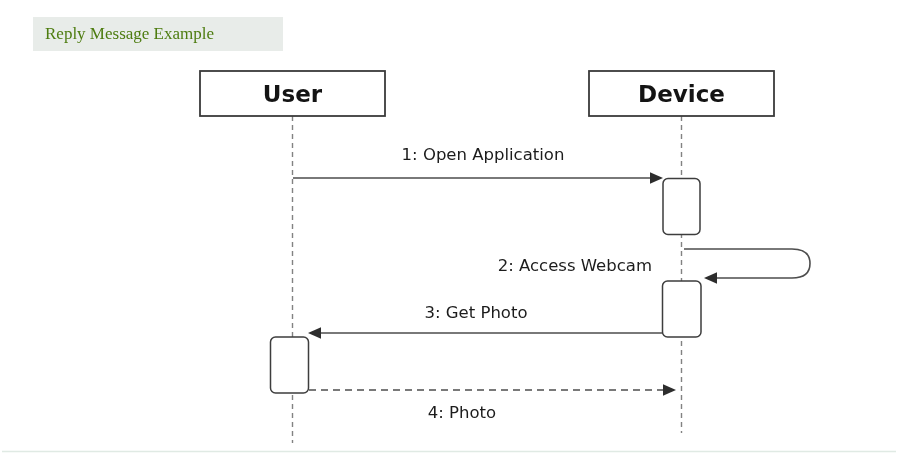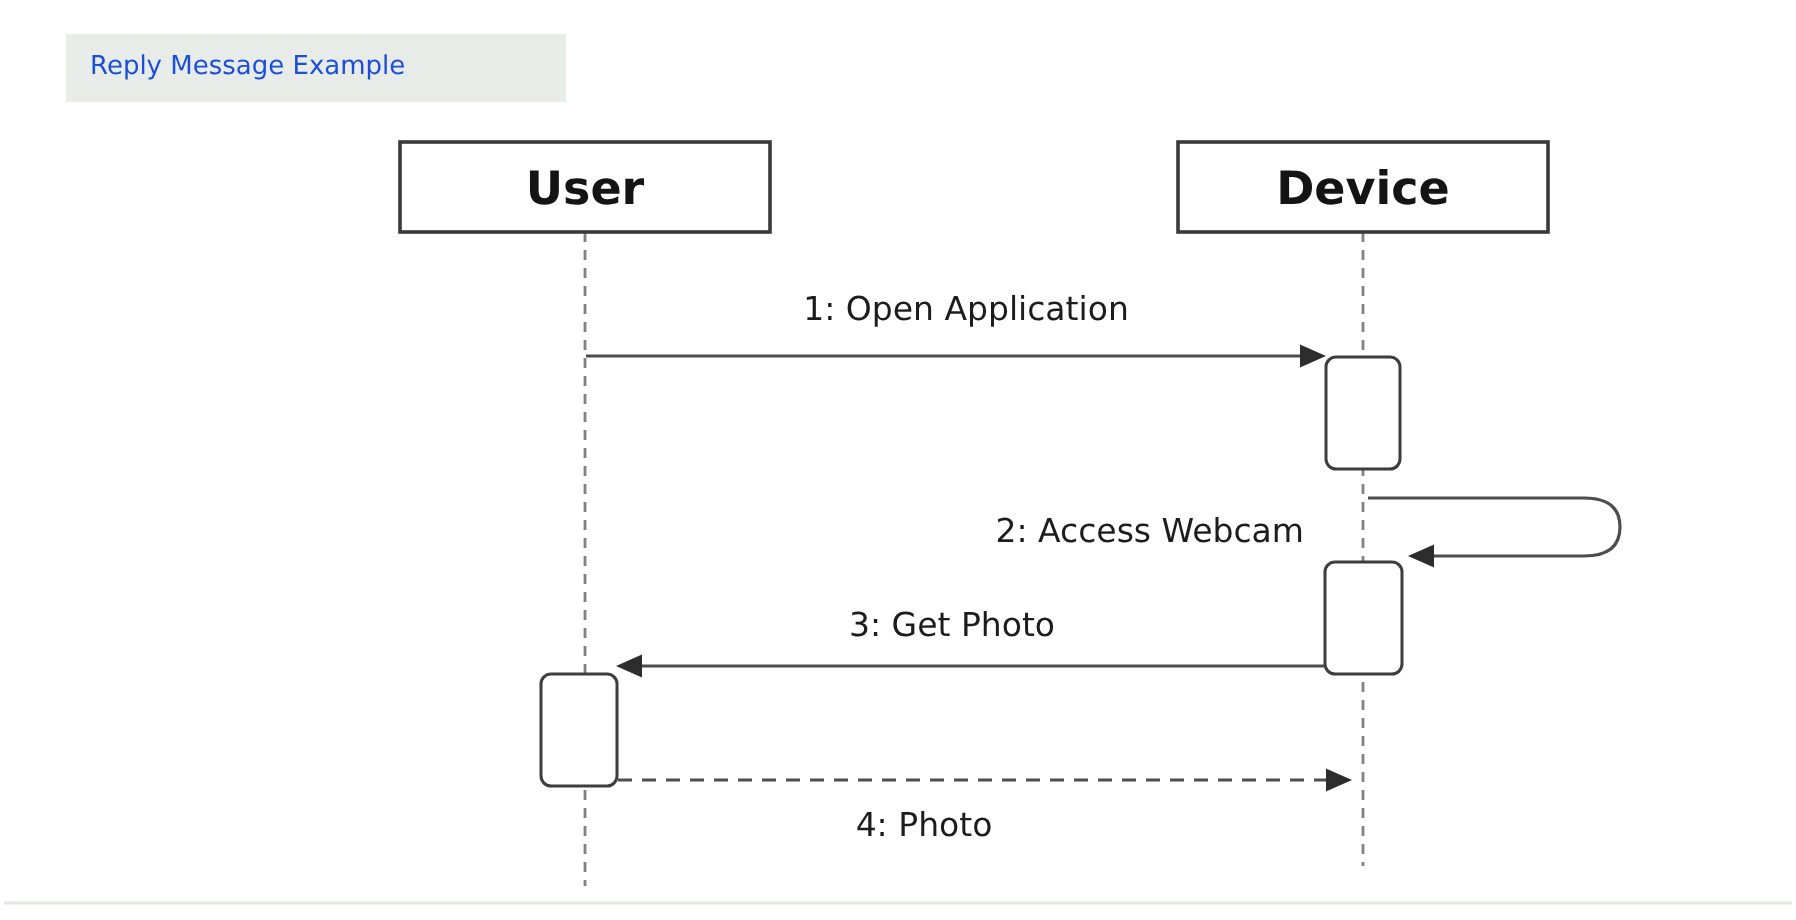--- a/index.html
+++ b/index.html
@@ -13,25 +13,26 @@
   .canvas {
     position: absolute; inset: 0;
     width: 898px; height: 460px;
     background: #ffffff;
   }
   .title-badge {
     position: absolute;
     left: 33px; top: 17px;
     width: 250px; height: 34px;
     background: #e8ece9;
-    color: #1d4ed8;
-    font-size: 13px;
+    color: #4d7c0f;
+    font-size: 17px;
     line-height: 34px;
     padding-left: 12px;
     white-space: nowrap;
+    font-family: Liberation Serif, serif;
   }
   svg.diagram {
     position: absolute; inset: 0;
     width: 898px; height: 460px;
     display: block;
   }
   .actor-rect { fill: #ffffff; stroke: #3a3a3a; stroke-width: 1.8; }
   .actor-label {
     font-family: "DejaVu Sans", "Liberation Sans", sans-serif;
     font-size: 23px; font-weight: bold; fill: #141414;

